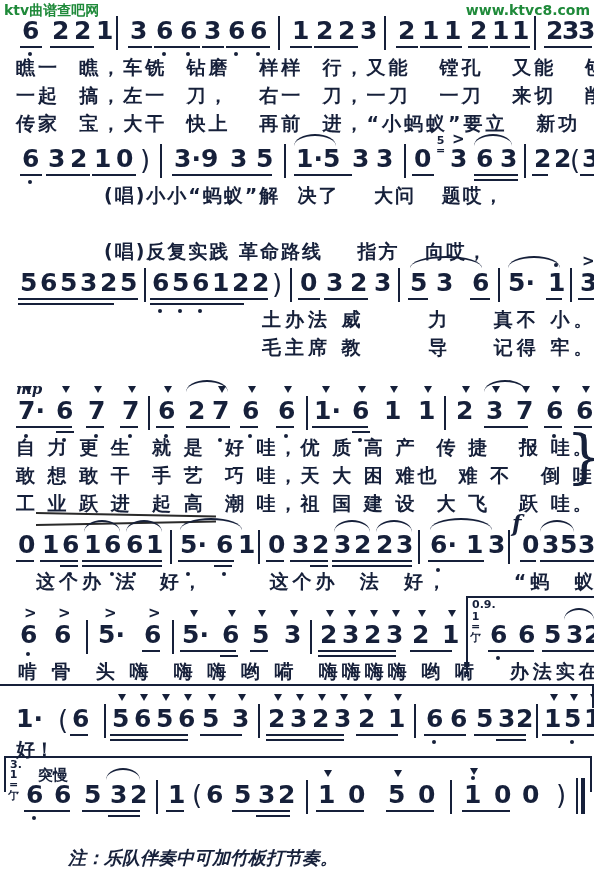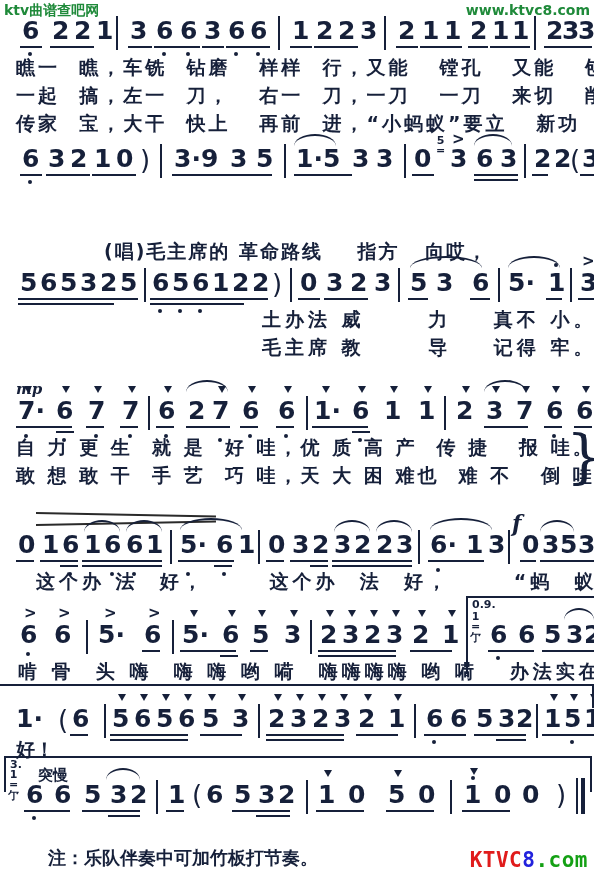--- a/index.html
+++ b/index.html
@@ -127,23 +127,20 @@
   }
   .paren{position:absolute;font-size:26px;font-weight:500;color:#16203a;}
 </style>
 </head>
 <body>
 
 <div class="sheet">
 
   <div class="wm-topleft">ktv曲谱查吧网</div>
   <div class="wm-topright">www.ktvc8.com</div>
-  <div class="logo">
-    <span class="r">KTV</span><span class="r">C</span><span class="b">8</span><span class="g">.com</span>
-  </div>
 
   <div class="system" style="top:18px;">
     <div class="noteline">
 
       <span class="nt" style="left:22px;top:0;">6</span>
       <span class="nt" style="left:52px;top:0;">2</span>
       <span class="nt" style="left:74px;top:0;">2</span>
       <span class="nt" style="left:96px;top:0;">1</span>
       <div class="beam" style="left:20px;top:28px;width:22px;"></div>
       <div class="beam" style="left:50px;top:28px;width:44px;"></div>
@@ -248,21 +245,22 @@
       <div class="bar" style="left:524px;top:-2px;height:34px;"></div>
 
       <span class="nt" style="left:534px;top:0;">2</span>
       <span class="nt" style="left:554px;top:0;">2</span>
       <span class="paren" style="left:570px;top:-1px;">(</span>
       <span class="nt" style="left:582px;top:0;">3</span>
       <div class="beam" style="left:532px;top:28px;width:16px;"></div>
       <div class="beam" style="left:580px;top:28px;width:14px;"></div>
     </div>
 
-    <div class="lyr" style="left:104px;top:96px;letter-spacing:2px;">(唱)毛主席的 革命路线    指方   向哎，</div>
+    <div class="lyr" style="left:104px;top:40px;letter-spacing:2px;">(唱)小小“蚂蚁”解  决了    大问   题哎，</div>
+    <div class="lyr" style="left:104px;top:96px;letter-spacing:2px;">(唱)反复实践 革命路线    指方   向哎，</div>
   </div>
 
   <div class="system" style="top:270px;">
     <div class="noteline">
       <span class="nt" style="left:20px;top:0;">5</span>
       <span class="nt" style="left:40px;top:0;">6</span>
       <span class="nt" style="left:60px;top:0;">5</span>
       <span class="nt" style="left:80px;top:0;">3</span>
       <span class="nt" style="left:100px;top:0;">2</span>
       <span class="nt" style="left:120px;top:0;">5</span>
@@ -398,20 +396,21 @@
       <div class="beam" style="left:484px;top:28px;width:44px;"></div>
       <div class="beam" style="left:544px;top:28px;width:18px;"></div>
       <div class="beam" style="left:574px;top:28px;width:18px;"></div>
       <div class="odot" style="left:522px;top:40px;"></div>
       <div class="odot" style="left:552px;top:36px;"></div>
       <div class="odot" style="left:582px;top:36px;"></div>
     </div>
 
     <div class="lyr" style="left:16px;top:40px;letter-spacing:3px;">自 力 更 生  就 是  好 哇，优 质 高 产  传 捷   报 哇。</div>
     <div class="lyr" style="left:16px;top:68px;letter-spacing:3px;">敢 想 敢 干  手 艺  巧 哇，天 大 困 难也  难 不   倒 哇。</div>
+    <div class="lyr" style="left:16px;top:96px;letter-spacing:3px;">工 业 跃 进  起 高  潮 哇，祖 国 建 设  大 飞   跃 哇。</div>
     <div class="brace" style="left:566px;top:30px;">}</div>
   </div>
 
   <div class="hairpin" style="position:absolute;left:36px;top:512px;width:180px;"></div>
 
   <div class="system" style="top:532px;">
     <div class="noteline">
       <span class="nt" style="left:18px;top:0;">0</span>
       <span class="nt" style="left:42px;top:0;">1</span>
       <span class="nt" style="left:62px;top:0;">6</span>
@@ -668,15 +667,15 @@
       <div class="udot" style="left:471px;top:-14px;"></div>
       <span class="nt" style="left:464px;top:-8px;">1</span>
       <span class="nt" style="left:494px;top:-8px;">0</span>
       <div class="beam" style="left:462px;top:20px;width:48px;"></div>
       <span class="nt" style="left:522px;top:-8px;">0</span>
       <span class="paren" style="left:556px;top:-10px;">)</span>
       <div class="dbar" style="left:576px;top:-12px;height:36px;width:10px;"></div>
     </div>
   </div>
 
-  <div class="note-footer" style="left:48px;top:846px;">注：乐队伴奏中可加竹板打节奏。</div>
+  <div class="note-footer" style="left:68px;top:846px;font-style:italic;">注：乐队伴奏中可加竹板打节奏。</div>
 
 </div>
 
 </body></html>

